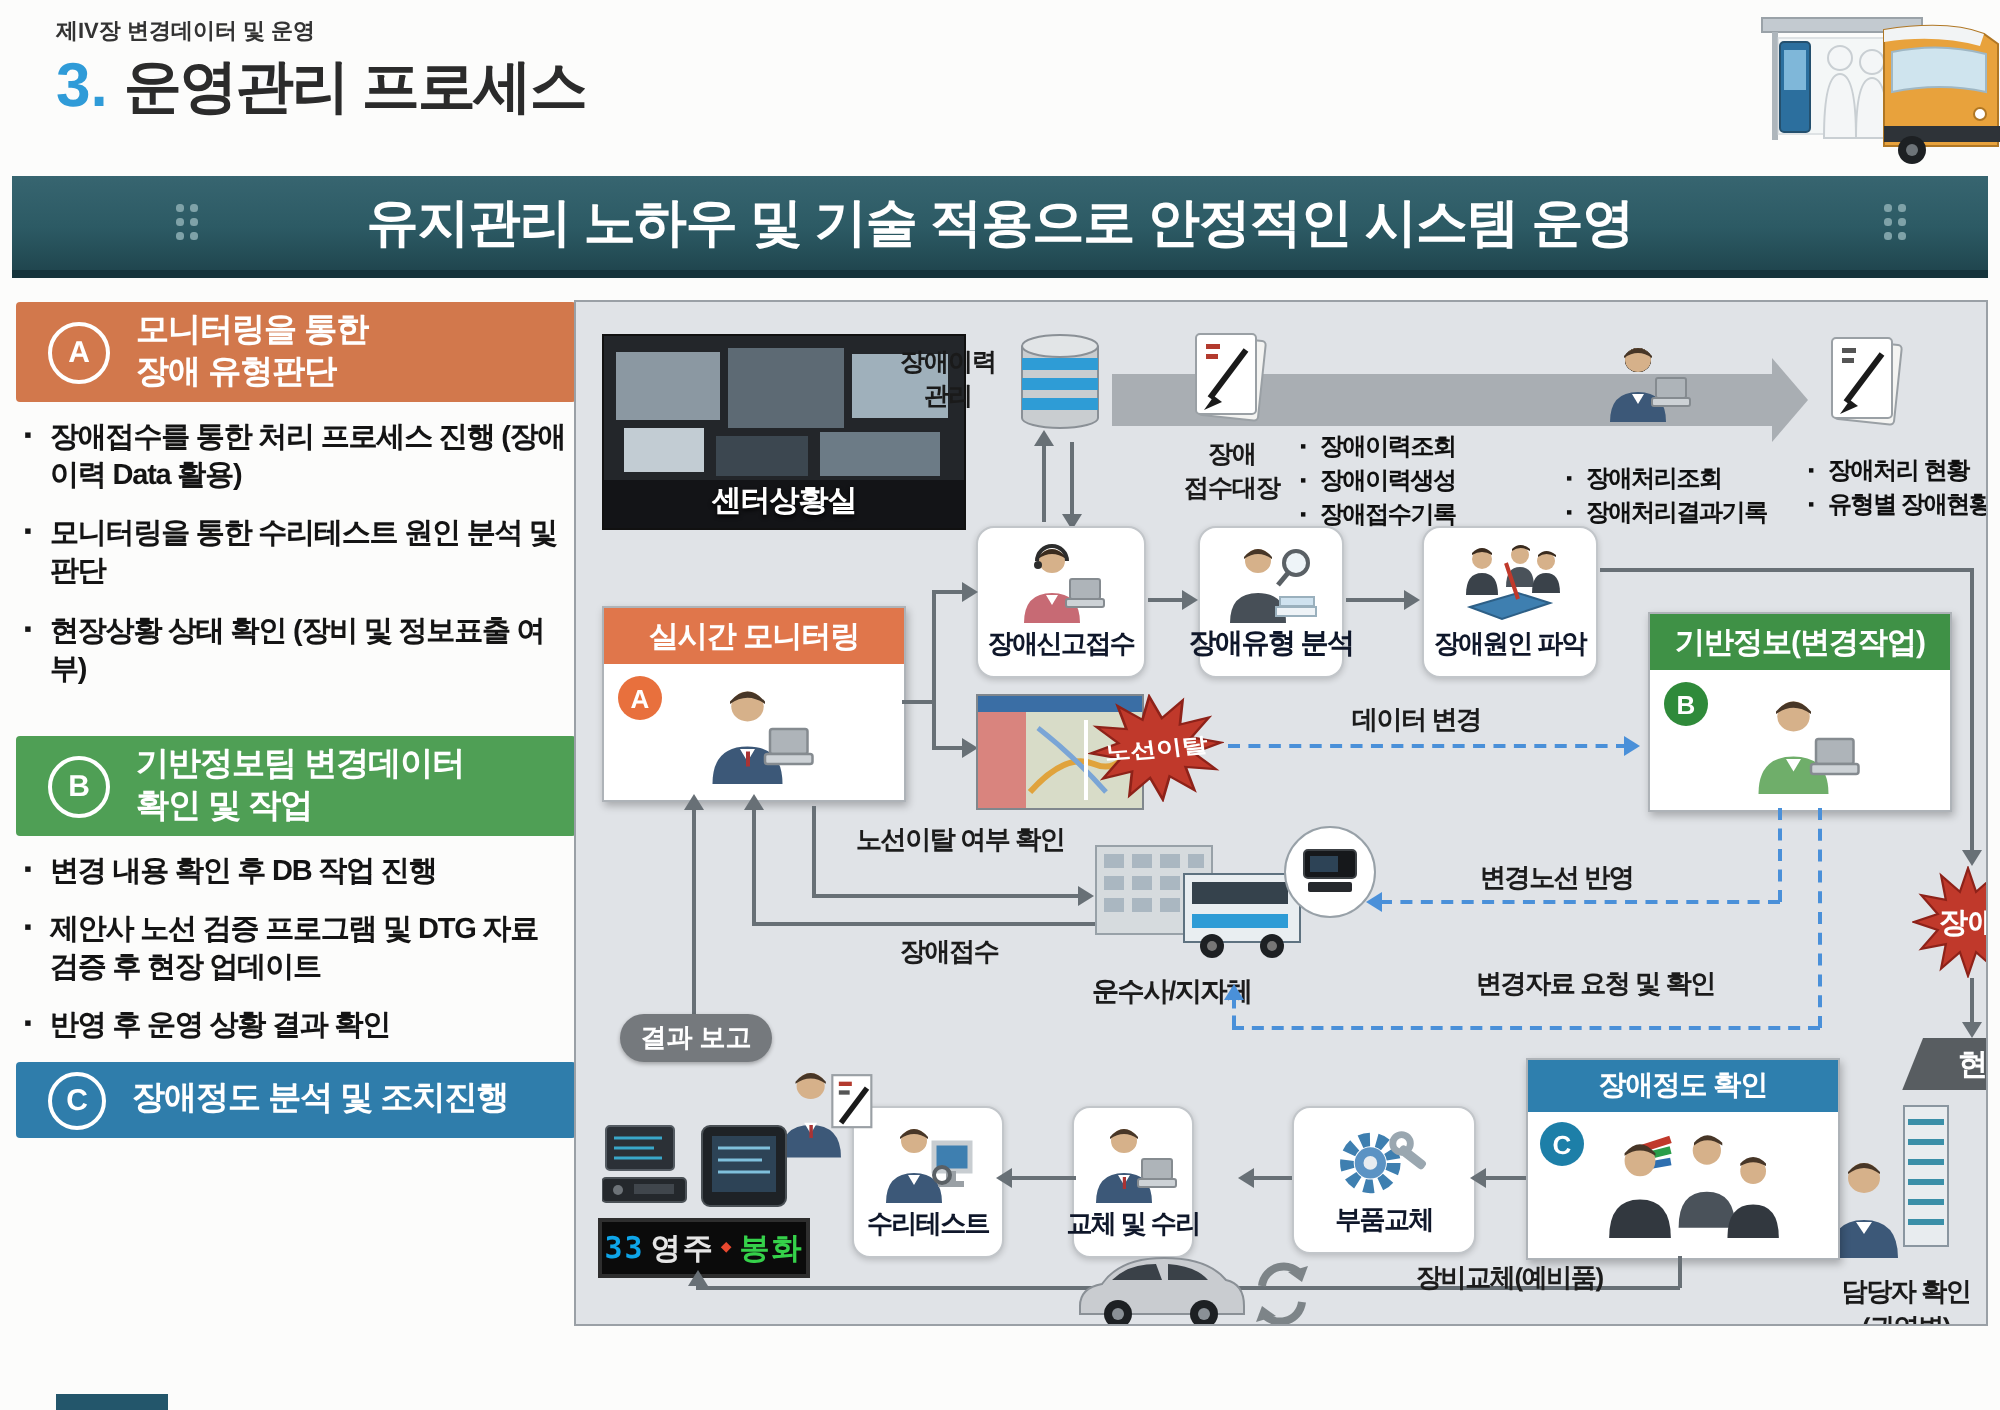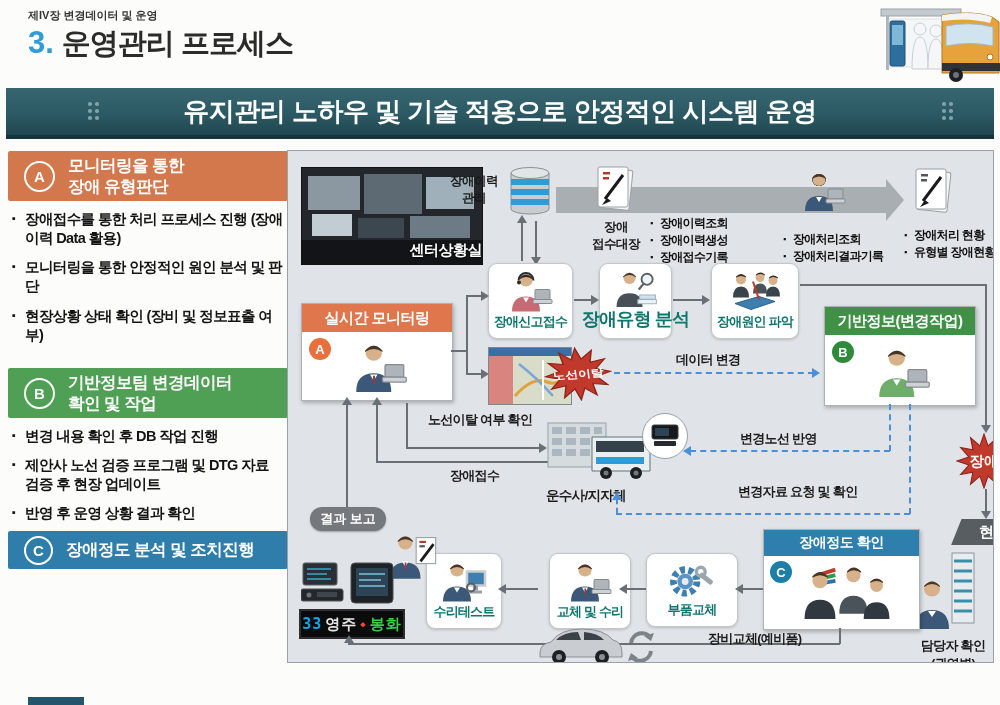--- a/index.html
+++ b/index.html
@@ -41,35 +41,35 @@
   .bullets{position:absolute;left:12px;width:272px;margin:0;padding:0}
   .bullets li{list-style:none;position:relative;padding-left:13px;font-size:14.5px;font-weight:700;
           color:#141414;line-height:1.32;margin-bottom:10px;letter-spacing:-0.6px}
   .bullets li::before{content:"▪";position:absolute;left:0;top:1px;font-size:11px}
   
   .diagram{position:absolute;left:287px;top:150px;width:705px;height:511px;
            background:#e0e3e7;border:1px solid #9aa0a6;overflow:hidden}
   .box{position:absolute;background:#fff;border:1px solid #c2c6ca;border-radius:9px;
        box-shadow:0 1px 3px rgba(0,0,0,.18);display:flex;flex-direction:column;
        align-items:center;justify-content:space-between;padding:6px 2px 7px;box-sizing:border-box}
-  .box .lbl{font-weight:800;font-size:13px;color:#0f766e;letter-spacing:-0.8px;white-space:nowrap}
+  .box .lbl{font-weight:800;font-size:13px;color:#0f172a;letter-spacing:-0.8px;white-space:nowrap}
   .hdrbox{position:absolute;background:#fff;border:1px solid #aeb3b8;box-shadow:1px 2px 4px rgba(0,0,0,.25)}
   .hdrbox .hd{height:28px;display:flex;align-items:center;justify-content:center;color:#fff;
        font-weight:800;font-size:15px;letter-spacing:-0.5px}
   .badge{position:absolute;width:22px;height:22px;border-radius:50%;color:#fff;font-weight:800;
        font-size:13px;display:flex;align-items:center;justify-content:center}
   .bb{position:absolute;margin:0;padding:0}
   .bb li{list-style:none;position:relative;padding-left:10px;font-size:12px;font-weight:800;
        line-height:17px;color:#101010;letter-spacing:-0.7px;white-space:nowrap}
   .bb li::before{content:"▪";position:absolute;left:0;top:0;font-size:9px}
   .flabel{position:absolute;font-size:13px;font-weight:800;color:#1c1c1c;letter-spacing:-0.7px;white-space:nowrap}
   .pill{position:absolute;background:#75797d;border-radius:13px;color:#fff;font-weight:800;
        font-size:13px;display:flex;align-items:center;justify-content:center;box-shadow:0 1px 2px rgba(0,0,0,.3)}
   .photo{position:absolute;background:#23262a;border:1px solid #111;overflow:hidden}
-  .photo .plabel{position:absolute;left:0;right:0;bottom:4px;text-align:right;color:#fff;
+  .photo .plabel{position:absolute;left:0;right:0;bottom:4px;text-align:center;color:#fff;
        font-size:15px;font-weight:800;text-shadow:0 1px 2px #000;letter-spacing:-0.5px}
   .led{position:absolute;background:#0b0b0b;border:2px solid #2e2e2e;display:flex;align-items:center;
        justify-content:center;gap:3px;font-weight:800;font-size:15px;letter-spacing:1px;
        font-family:"DejaVu Sans Mono",monospace}
   .chev{position:absolute;background:#585d61;color:#fff;font-weight:800;font-size:15px;
        display:flex;align-items:center;justify-content:flex-end;padding-right:6px;box-sizing:border-box;
        clip-path:polygon(26% 0,100% 0,100% 100%,6% 100%)}
   .footer-bar{position:absolute;left:28px;top:697px;width:56px;height:8px;background:#23566b}
 </style>
 </head>
@@ -127,21 +127,21 @@
       </div>
   </div>
 
   <div class="sec-hd" style="top:151px;height:50px;background:#d2784c">
     <span class="ring">A</span>
     <span class="t">모니터링을 통한
 장애 유형판단</span>
   </div>
   <ul class="bullets" style="top:210px">
     <li>장애접수를 통한 처리 프로세스 진행 (장애 이력 Data 활용)</li>
-    <li>모니터링을 통한 안정적인 원인 분석 및 판단</li>
+    <li>모니터링을 통한 수리테스트 원인 분석 및 판단</li>
     <li>현장상황 상태 확인 (장비 및 정보표출 여부)</li>
   </ul>
 
   <div class="sec-hd" style="top:368px;height:50px;background:#4f9f55">
     <span class="ring">B</span>
     <span class="t">기반정보팀 변경데이터
 확인 및 작업</span>
   </div>
   <ul class="bullets" style="top:427px">
     <li>변경 내용 확인 후 DB 작업 진행</li>
@@ -261,21 +261,21 @@
     <div class="box" style="left:311px;top:112px;width:73px;height:76px">
       <svg width="48" height="44" viewBox="0 0 48 40">
         <ellipse cx="17" cy="9" rx="6.5" ry="6" fill="#d6b18a"></ellipse>
         <path d="M10 7 q7 -8 14 0 v1 q-7 -5 -14 0 z" fill="#473627"></path>
         <path d="M3 40 q0 -15 14 -15 q14 0 14 15 z" fill="#474f57"></path>
         <circle cx="36" cy="10" r="6" fill="#eef4f8" stroke="#5a6065" stroke-width="2"></circle>
         <line x1="32" y1="15" x2="27" y2="21" stroke="#5a6065" stroke-width="2.5"></line>
         <rect x="28" y="27" width="17" height="4.5" fill="#cfe2ef" stroke="#9ab0bd"></rect>
         <rect x="26" y="32" width="20" height="4.5" fill="#eef3f7" stroke="#9ab0bd"></rect>
       </svg>
-      <span class="lbl" style="font-size:18px">장애유형 분석</span>
+      <span class="lbl" style="font-size:14px">장애유형 분석</span>
     </div>
 
     <div class="box" style="left:423px;top:112px;width:88px;height:76px">
       <svg width="52" height="44" viewBox="0 0 52 40">
         <circle cx="12" cy="8" r="5" fill="#d6b18a"></circle>
           <path d="M7 5 q5 -5 10 0 v1 q-5 -3 -10 0z" fill="#3a2b1e"></path>
         <path d="M4 26 q0 -11 8 -11 q8 0 8 11 z" fill="#3a424a"></path>
         <circle cx="31" cy="6" r="4.5" fill="#d6b18a"></circle>
           <path d="M27 3 q4 -4 9 0 v1 q-5 -3 -9 0z" fill="#3a2b1e"></path>
         <path d="M24 22 q0 -10 7 -10 q7 0 7 10 z" fill="#4a525a"></path>
@@ -435,21 +435,21 @@
     <div class="box" style="left:358px;top:402px;width:92px;height:74px">
       <svg width="52" height="42" viewBox="0 0 52 42">
         <circle cx="19" cy="22" r="12" fill="none" stroke="#3e7fb0" stroke-width="7" stroke-dasharray="5 3.5"></circle>
         <circle cx="19" cy="22" r="8" fill="#5b93c4"></circle>
           <circle cx="19" cy="22" r="3.5" fill="#e7ecf0"></circle>
         <circle cx="35" cy="12" r="4.5" fill="none" stroke="#9aa7b0" stroke-width="3.5"></circle>
         <rect x="34" y="13" width="16" height="5" rx="2" fill="#9aa7b0" transform="rotate(38 36 15)"></rect>
       </svg>
       <span class="lbl">부품교체</span>
     </div>
-    <div class="box" style="left:261px;top:402px;width:82px;height:76px">
+    <div class="box" style="left:248px;top:402px;width:61px;height:76px">
       <svg width="48" height="44" viewBox="0 0 48 40">
         <ellipse cx="19" cy="9" rx="6.5" ry="6" fill="#d6b18a"></ellipse>
         <path d="M12 7 q7 -8 14 0 v1 q-7 -5 -14 0 z" fill="#473627"></path>
         <path d="M5 40 q0 -15 14 -15 q14 0 14 15 z" fill="#3c5878"></path>
         <path d="M16 26 l3 5 l3 -5 z" fill="#fff"></path>
           <rect x="18.4" y="27" width="1.6" height="6" fill="#a33"></rect>
         <rect x="28" y="18" width="15" height="10" rx="1" fill="#aeb4b9" stroke="#858b90"></rect>
         <rect x="26" y="28" width="19" height="4" rx="1" fill="#cdd2d6" stroke="#858b90"></rect>
       </svg>
       <span class="lbl">교체 및 수리</span>

